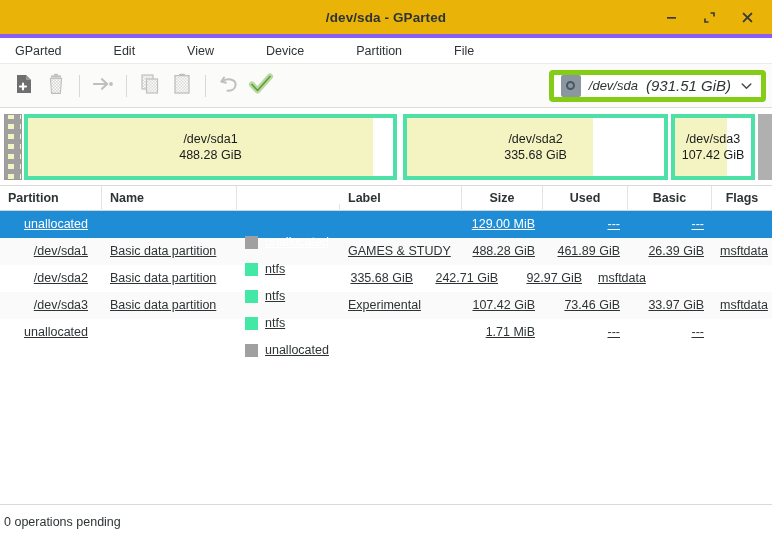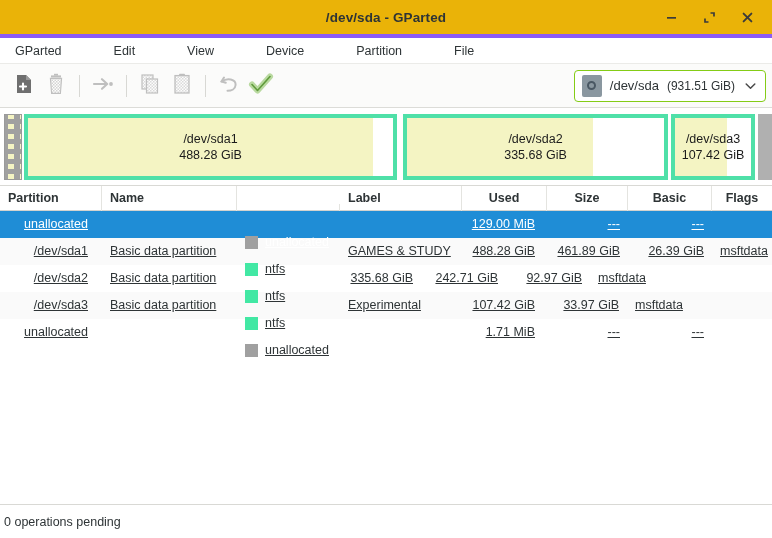--- a/index.html
+++ b/index.html
@@ -99,38 +99,39 @@
     margin: 0 7px;
   }
   .tb-spacer { flex: 1 1 auto; }
 
   .device-combo {
     display: flex;
     align-items: center;
     gap: 8px;
     height: 32px;
     padding: 0 9px 0 7px;
-    border: 1px solid #84cc16;
+    border: 5px solid #84cc16;
     border-radius: 4px;
     background: #ffffff;
     cursor: pointer;
+    font-style: italic;
   }
   .device-icon {
     width: 20px; height: 22px;
     background: #8a97a0;
     border-radius: 2px;
     display: flex; align-items: center; justify-content: center;
   }
   .device-icon .ring {
     width: 9px; height: 9px;
     border: 2.5px solid #495763;
     border-radius: 50%;
   }
   .device-name { font-size: 13px; color: #2e3436; }
-  .device-size { font-size: 12px; color: #2e3436; }
+  .device-size { font-size: 15px; color: #2e3436; }
   .chev { font-size: 11px; color: #4a4a4a; margin-left: 2px; }
 
   
   .diskgraphic {
     flex: 0 0 78px;
     height: 78px;
     position: relative;
     background: #ffffff;
     border-bottom: 1px solid #d9d9d5;
     padding: 6px 0 6px 0;
@@ -469,22 +470,22 @@
     </div>
   </div>
 
   <div class="table-wrap">
 
     <div class="thead">
       <div class="th c-part">Partition</div>
       <div class="th c-name">Name</div>
       <div class="th c-fs">File System</div>
       <div class="th c-label">Label</div>
+      <div class="th c-size num">Size</div>
       <div class="th c-used num">Used</div>
-      <div class="th c-size num">Size</div>
       <div class="th c-unused num">Basic</div>
       <div class="th c-flags num">Flags</div>
     </div>
 
     <div class="tbody">
 
       <div class="trow sel">
         <div class="td c-part partcol">unallocated</div>
         <div class="td c-name"></div>
         <div class="td c-fs fs">
@@ -527,20 +528,21 @@
 
       <div class="trow alt">
         <div class="td c-part partcol">/dev/sda3</div>
         <div class="td c-name">Basic data partition</div>
         <div class="td c-fs fs">
           <span class="fsswatch" style="background:#42e8a4;"></span>
           <span>ntfs</span>
         </div>
         <div class="td c-label">Experimental</div>
         <div class="td c-size num">107.42 GiB</div>
+        <div class="td c-used num">73.46 GiB</div>
         <div class="td c-unused num">33.97 GiB</div>
         <div class="td c-flags">msftdata</div>
       </div>
 
       <div class="trow">
         <div class="td c-part partcol">unallocated</div>
         <div class="td c-name"></div>
         <div class="td c-fs fs">
           <span class="fsswatch" style="background:#a0a0a0;"></span>
           <span>unallocated</span>

